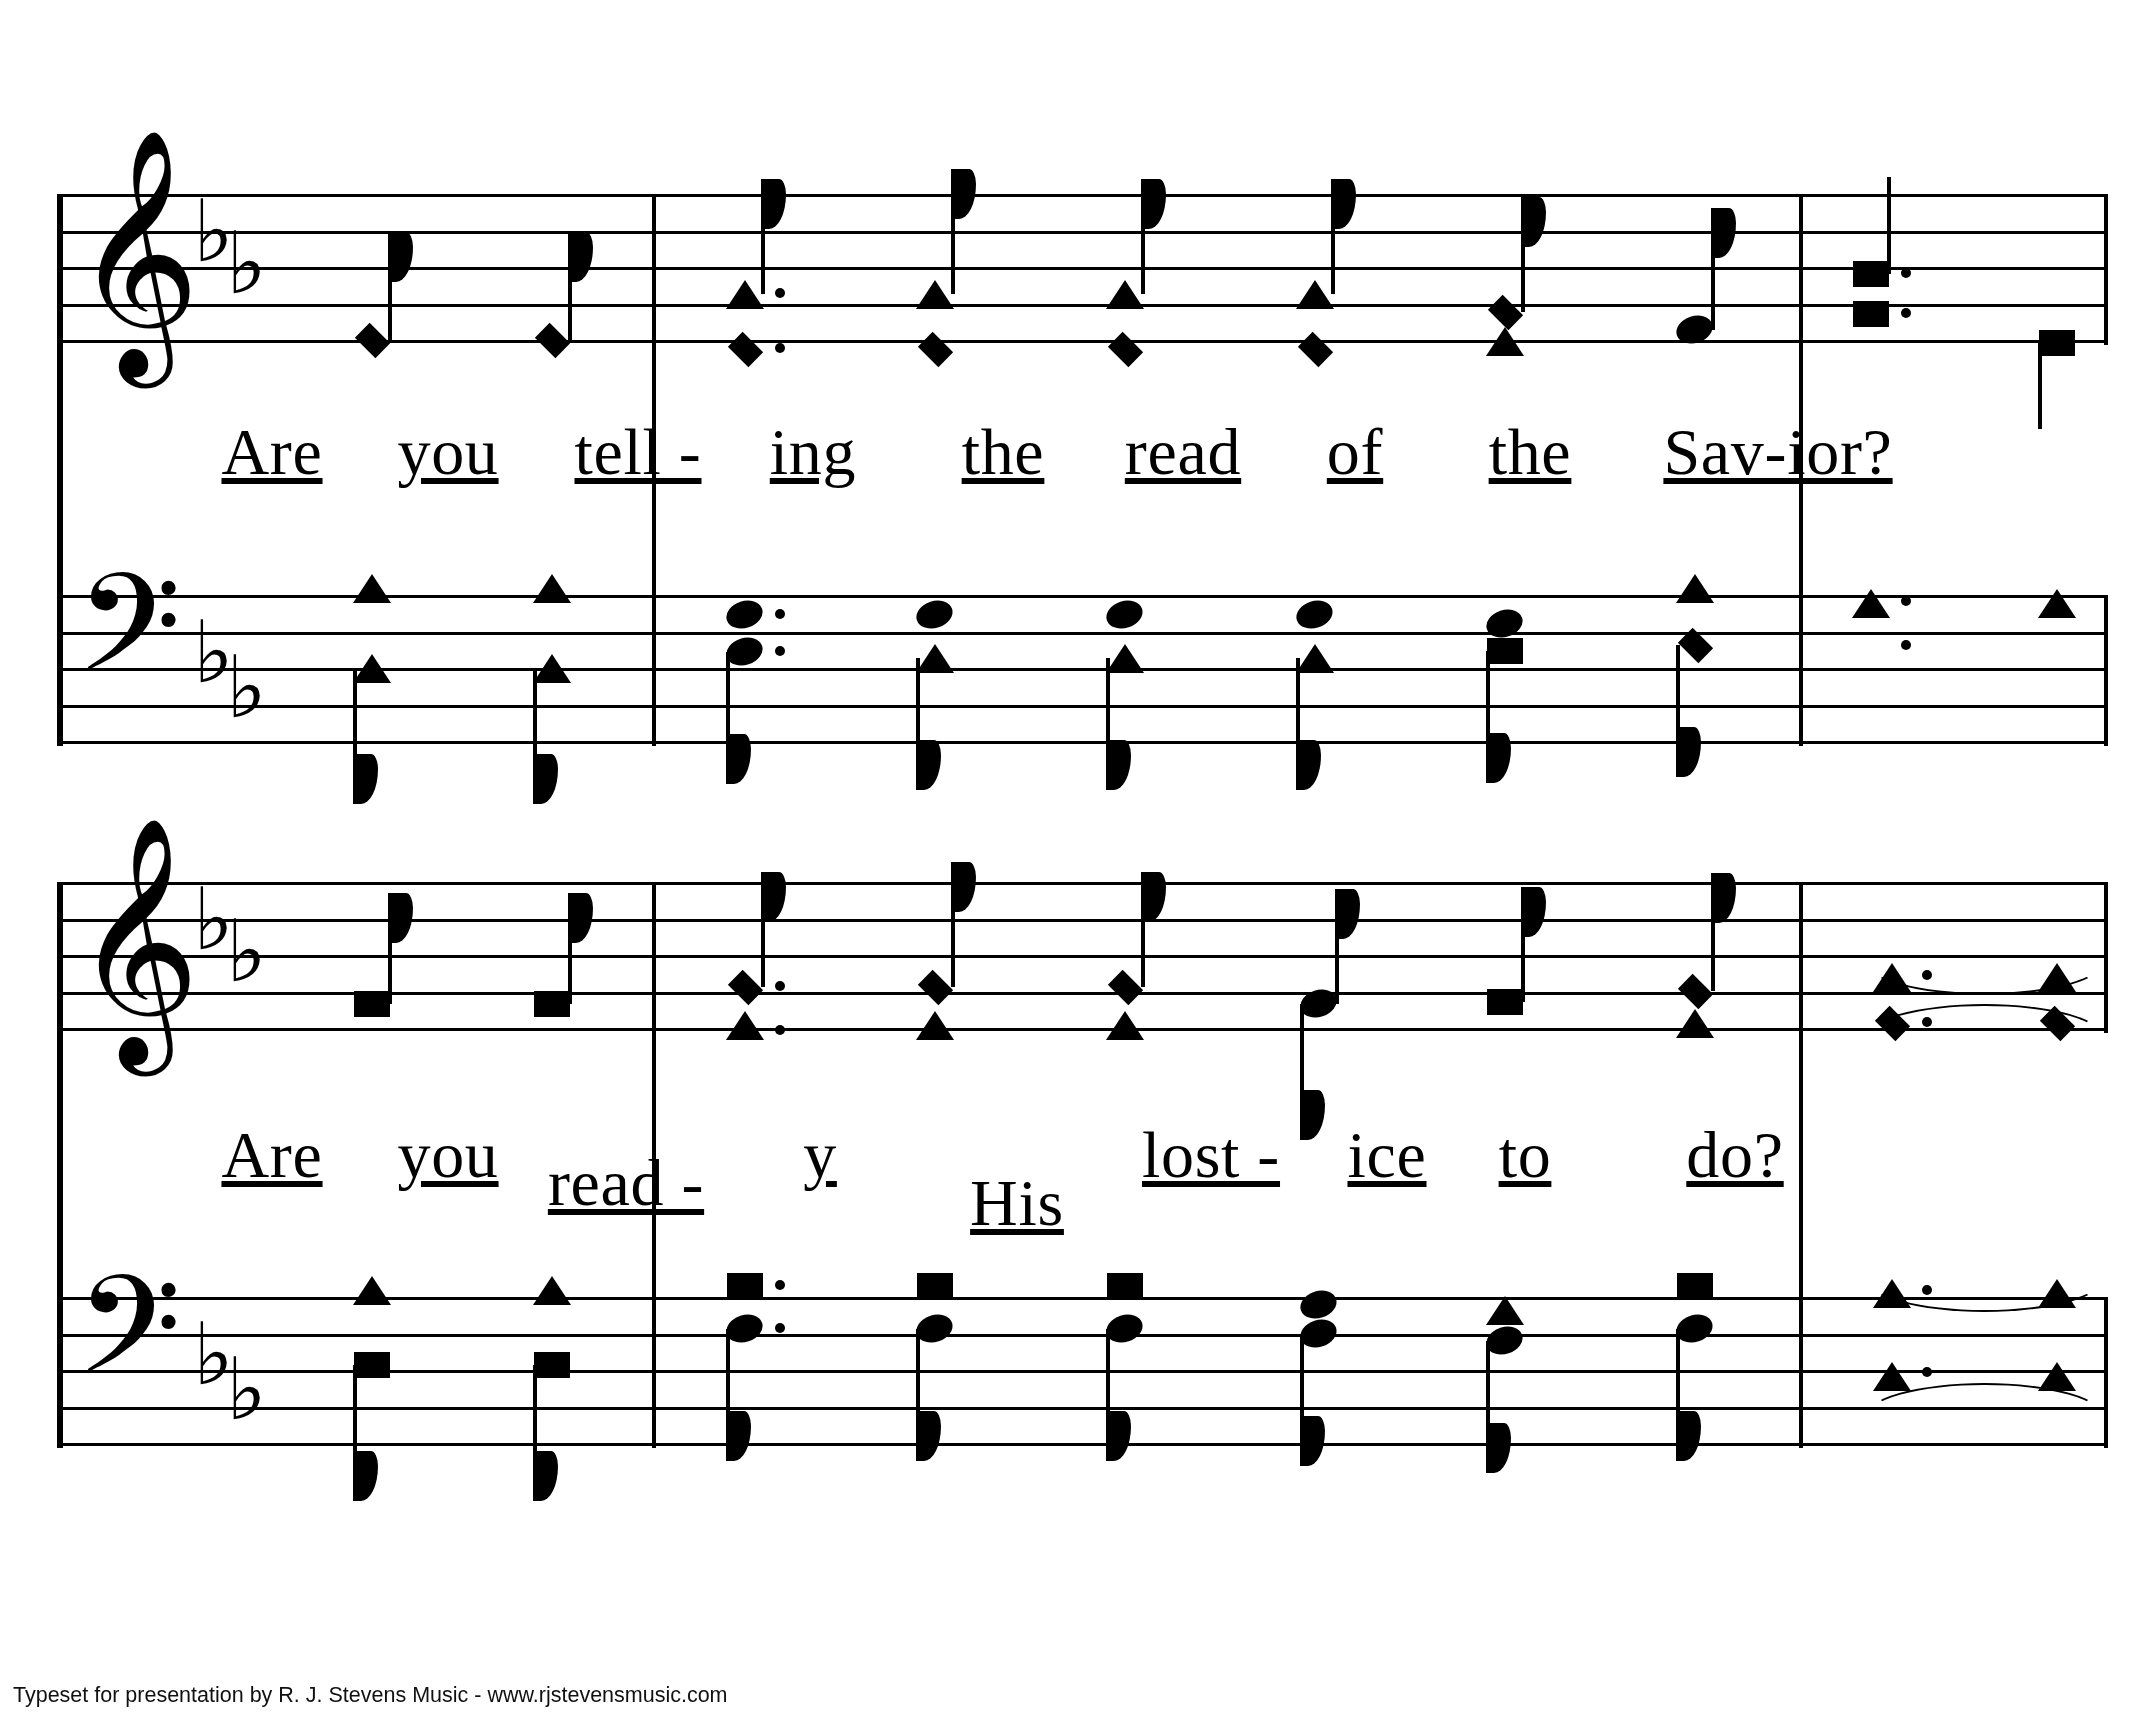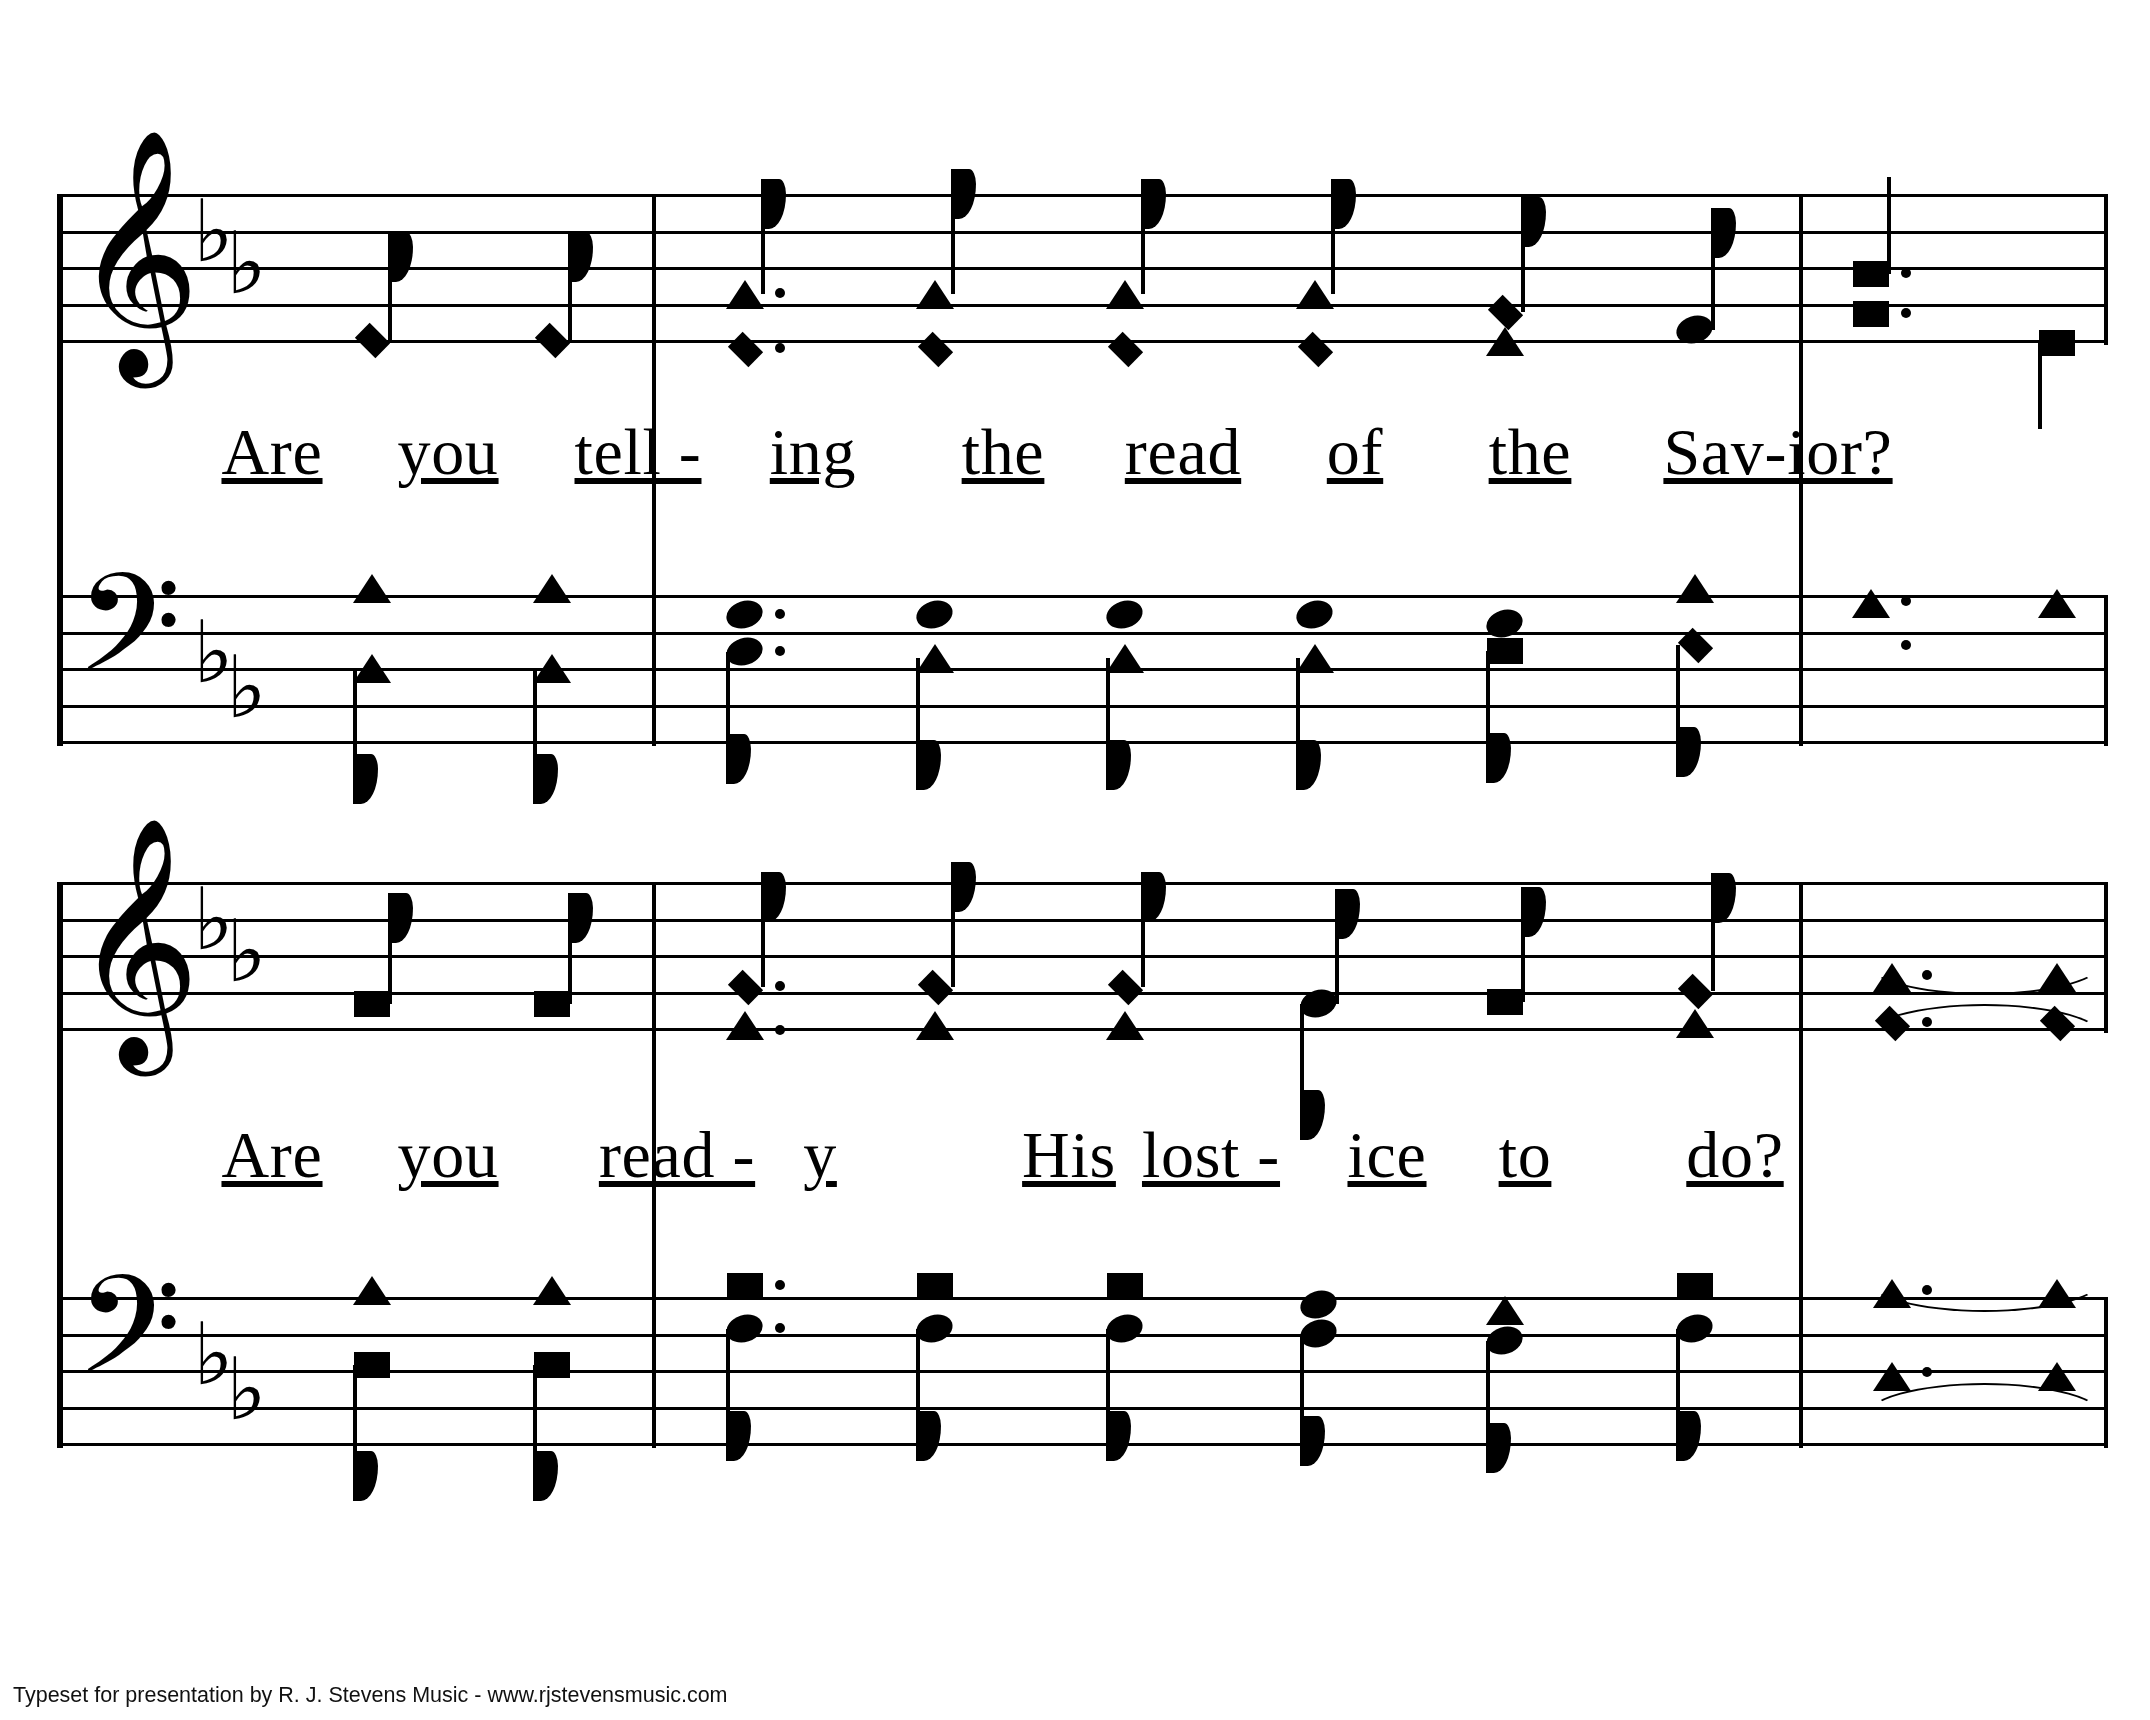--- a/index.html
+++ b/index.html
@@ -519,23 +519,23 @@
 
       <div class="slur" style="left:1807px; top:44px; width:237px;"></div>
       <div class="slur under" style="left:1807px; top:122px; width:237px;"></div>
 
       <div class="final-barline" style="left:2047px; top:0px; height:151px;"></div>
     </div>
 
     <div class="lyrics" style="top:264px; left:0; width:2050px;">
       <span class="lyric-word" style="left:215px;">Are</span>
       <span class="lyric-word" style="left:391px;">you</span>
-      <span class="lyric-word" style="left:620px;">read -</span>
+      <span class="lyric-word" style="left:569px;margin-top:28px;">read -</span>
       <span class="lyric-word" style="left:763px;">y</span>
-      <span class="lyric-word" style="left:1012px;">His</span>
+      <span class="lyric-word" style="left:960px;margin-top:48px;">His</span>
       <span class="lyric-word" style="left:1154px;">lost -</span>
       <span class="lyric-word" style="left:1330px;">ice</span>
       <span class="lyric-word" style="left:1468px;">to</span>
       <span class="lyric-word" style="left:1678px;">do?</span>
     </div>
 
     <div class="stave" style="top:444px;">
       <div class="line l1"></div>
       <div class="line l2"></div>
       <div class="line l3"></div>

